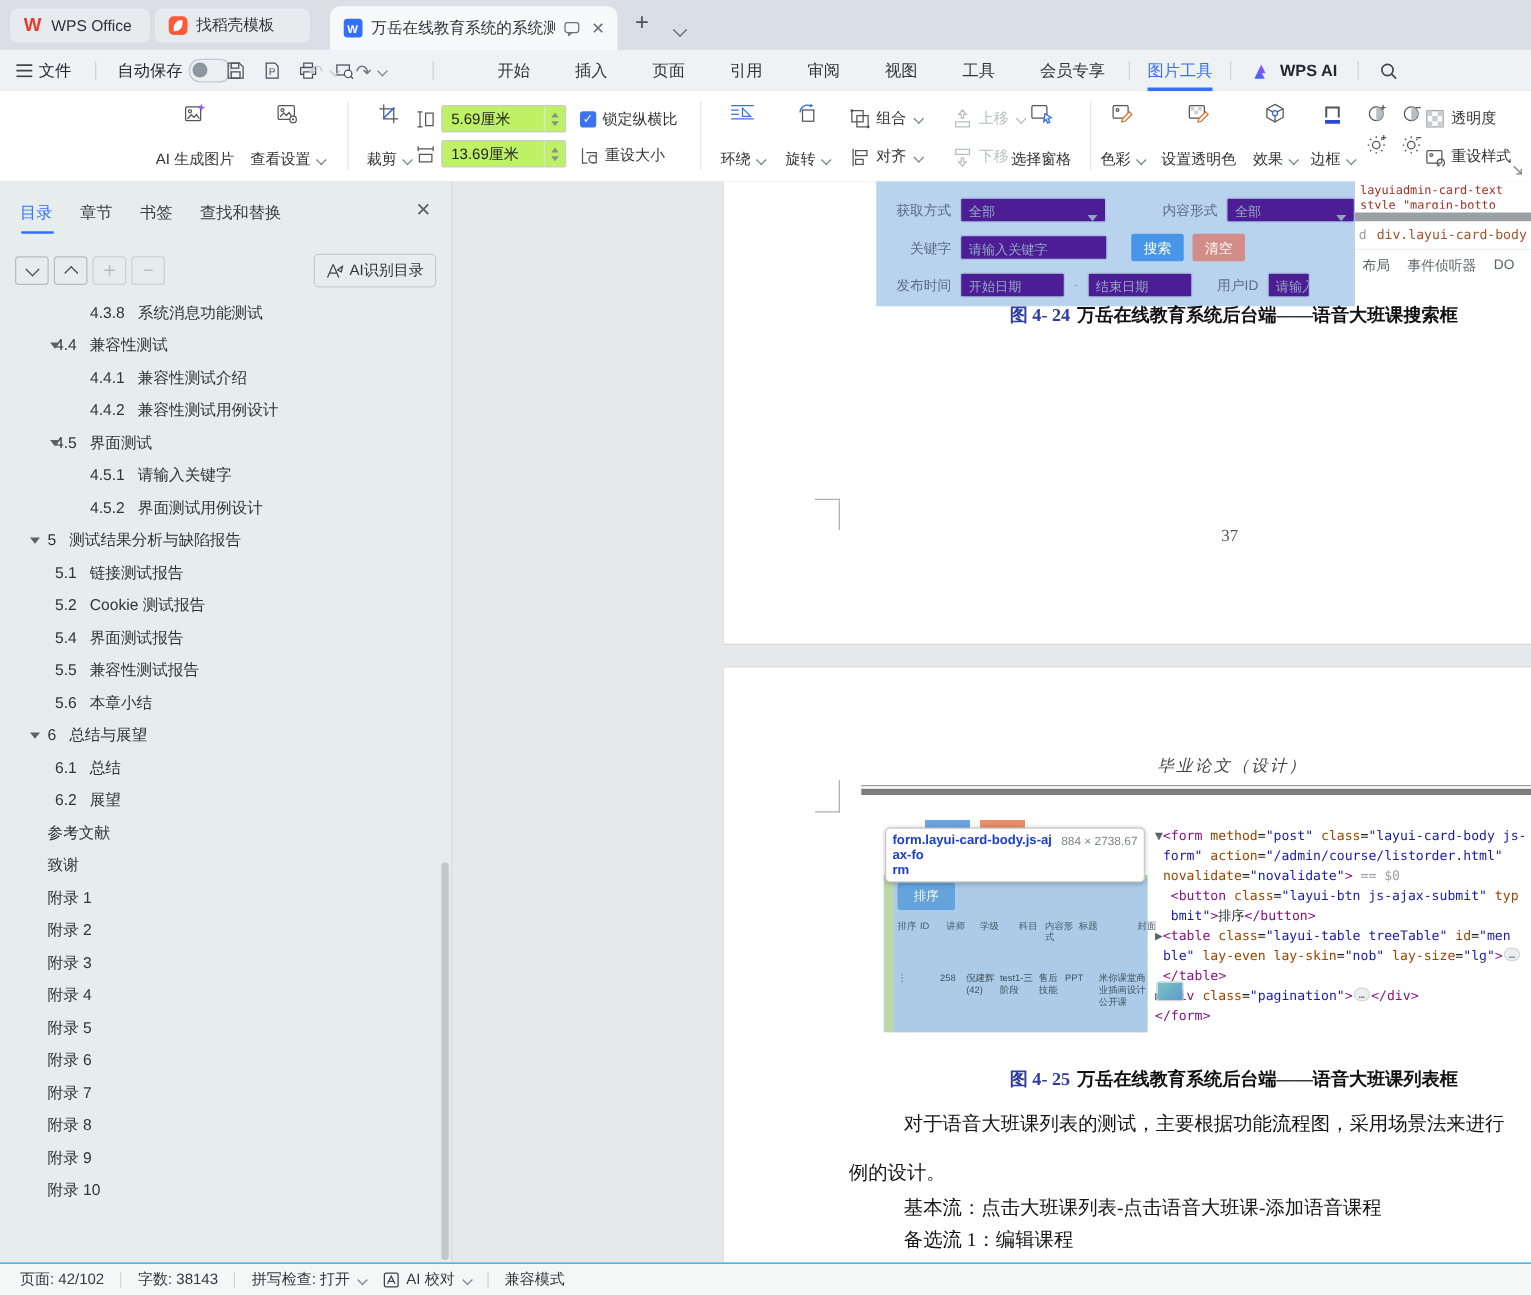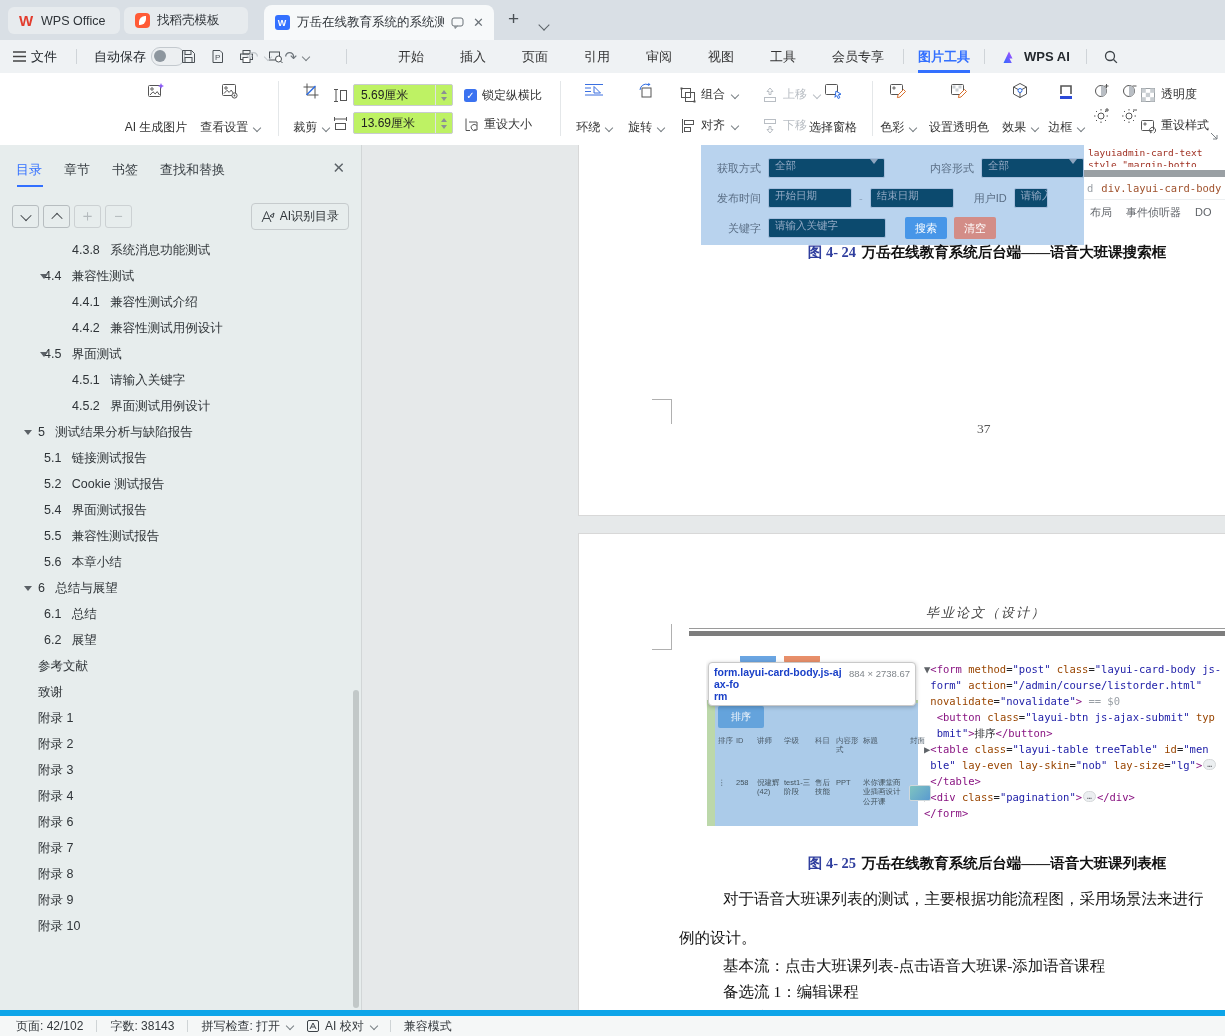--- a/index.html
+++ b/index.html
@@ -23,21 +23,21 @@
   .chev{display:inline-block;width:7px;height:7px;border-right:1.4px solid #5c6368;border-bottom:1.4px solid #5c6368;transform:rotate(45deg)}
   
   .menubar{position:absolute;left:0;top:40px;width:1225px;height:33px;background:#eff2f4;font-size:13px;}
   .mb-item{position:absolute;top:0;height:33px;display:flex;align-items:center;gap:5px;color:#24292e}
   .vdiv{position:absolute;top:9px;width:1px;height:15px;background:#cfd4d8}
   .toggle{width:32px;height:17px;border-radius:9px;background:#eceff1;border:1px solid #c3c9ce;position:relative}
   .toggle .knob{position:absolute;left:2px;top:1.5px;width:12px;height:12px;border-radius:50%;background:#8d969e}
   .qicon{width:17px;height:17px;display:flex;align-items:center;justify-content:center}
   .mcaret{display:inline-block;width:5px;height:5px;border-right:1.2px solid #7a8085;border-bottom:1.2px solid #7a8085;transform:rotate(45deg);margin-left:2px}
   .menus{position:absolute;left:398px;top:0;height:33px;display:flex;gap:36px;align-items:center}
-  .pic-tool{position:absolute;left:918px;top:0;height:33px;display:flex;align-items:center;color:#3370ff;font-weight:bold}
+  .pic-tool{position:absolute;left:918px;top:0;height:33px;display:flex;align-items:center;color:#3370ff;font-weight:normal}
   .pic-tool .bar{position:absolute;left:0;bottom:0;width:100%;height:3px;background:#3370ff}
   .undo{color:#c3c8cc;font-size:15px}.redo{color:#6f767c;font-size:15px}
   
   .ribbon{position:absolute;left:0;top:73px;width:1225px;height:72px;background:#fff;border-bottom:1px solid #e2e5e7;}
   .rg{position:absolute;top:0;height:70px}
   .rb-small{display:flex;align-items:center;gap:5px;font-size:12px;height:27px;white-space:nowrap}
   .rb-big{position:absolute;display:flex;flex-direction:column;align-items:center;justify-content:space-between;
           height:54px;top:9px;font-size:12px;white-space:nowrap}
   .rdiv{position:absolute;top:8px;width:1px;height:55px;background:#e4e7e9}
   .spin{width:100px;height:22px;border:1px solid #c9ccd0;border-radius:2px;background:#bef264;display:flex;align-items:center;box-sizing:border-box}
@@ -73,21 +73,21 @@
   .serif{font-family:"Liberation Serif",serif}
   .caption{position:absolute;left:407px;transform:translateX(-50%);white-space:nowrap;font-weight:bold;
            font-size:14.5px;font-family:"Liberation Serif",serif;color:#111}
   .caption .num{color:#2f3e9e;padding:0 2px}
   .corner{position:absolute;width:19px;height:24px}
   
   .shot1{position:absolute;left:122px;top:0;width:525px;height:100px;display:flex}
   .s1form{width:383px;background:#b9d3ee;box-sizing:border-box;padding:8px 0 0 10px;font-size:11px;color:#5a6e85}
   .s1row{display:flex;align-items:center;height:30px;gap:7px}
   .s1lab{width:50px;text-align:right;flex:0 0 auto;white-space:nowrap}
-  .s1sel,.s1inp{height:20px;background:#0c4a6e;border:1px solid #a5bedd;border-radius:2px;display:flex;align-items:flex-start;
+  .s1sel,.s1inp{height:20px;background:#4c1d95;border:1px solid #a5bedd;border-radius:2px;display:flex;align-items:flex-end;
            padding:0 6px;color:#93a9c4;box-sizing:border-box;font-size:10.5px;white-space:nowrap;overflow:hidden}
   .s1sel{justify-content:space-between}
   .s1caret{width:0;height:0;border-left:4px solid transparent;border-right:4px solid transparent;border-top:5px solid #8fa6c0}
   .s1btn{height:22px;border-radius:2px;color:#fff;font-size:11px;display:flex;align-items:center;justify-content:center;padding:0 10px}
   .s1dev{width:142px;background:#fff;font-family:"DejaVu Sans Mono",monospace;font-size:9.5px;overflow:hidden}
   .s1dev .cline{color:#a03123;white-space:nowrap;padding-left:4px;line-height:12px}
   .s1dev .hbar{height:7px;background:#9aa0a4;margin-top:3px}
   .s1crumbs{display:flex;gap:8px;align-items:center;height:22px;padding-left:3px;font-size:10.5px;white-space:nowrap}
   .s1tabs{display:flex;gap:14px;align-items:center;height:24px;padding-left:6px;font-size:11px;color:#5f6368;
           font-family:"Liberation Sans",sans-serif;border-top:1px solid #eceff1;white-space:nowrap}
@@ -113,21 +113,21 @@
            background:linear-gradient(135deg,#7fc4c0,#5a9bd0);flex:0 0 auto}
   .s2btn-part{position:absolute;top:0;width:36px;height:7px;border-radius:0 0 2px 2px}
   .s2right{width:308px;background:#fff;box-sizing:border-box;padding:5px 0 0 6px;
            font-family:"DejaVu Sans Mono",monospace;font-size:10.5px;line-height:16px;overflow:hidden}
   .code-line{white-space:pre}
   .tk-a{color:#5f6368}.tk-t{color:#881280}.tk-n{color:#994500}.tk-v{color:#1a1aa6}.tk-p{color:#202124}.tk-m{color:#9aa0a6}
   .tk-b{display:inline-block;background:#eceff1;color:#5f6368;border:1px solid #d5d8da;border-radius:6px;
         font-size:8px;line-height:9px;padding:0 3px;vertical-align:2px;margin:0 1px}
   .bodyline{position:absolute;white-space:nowrap;font-family:"Liberation Serif",serif;font-size:15.5px;color:#141414}
   
-  .statusbar{position:absolute;left:0;top:1010px;width:1225px;height:26px;background:#f5f7f7;border-top:6px solid #0ea5e9;
+  .statusbar{position:absolute;left:0;top:1010px;width:1225px;height:26px;background:#f5f7f7;border-top:1px solid #0ea5e9;
              display:flex;align-items:center;gap:13px;padding-left:16px;font-size:12px;color:#34393d;box-sizing:border-box}
   .sdiv{width:1px;height:12px;background:#cfd4d6}
   svg{display:block}
 </style>
 </head>
 <body>
 
 <div class="tabbar">
   <div class="tab inactive" style="left:8px;width:112px">
     <span class="tab-logo">
@@ -601,20 +601,21 @@
       <div class="toc-item lvl2"><span class="toc-text">5.6   本章小结</span></div>
       <div class="toc-item lvl1"><span class="toc-tri"></span><span class="toc-text">6   总结与展望</span></div>
       <div class="toc-item lvl2"><span class="toc-text">6.1   总结</span></div>
       <div class="toc-item lvl2"><span class="toc-text">6.2   展望</span></div>
       <div class="toc-item lvl1"><span class="toc-text">参考文献</span></div>
       <div class="toc-item lvl1"><span class="toc-text">致谢</span></div>
       <div class="toc-item lvl1"><span class="toc-text">附录 1</span></div>
       <div class="toc-item lvl1"><span class="toc-text">附录 2</span></div>
       <div class="toc-item lvl1"><span class="toc-text">附录 3</span></div>
       <div class="toc-item lvl1"><span class="toc-text">附录 4</span></div>
+      <div class="toc-item lvl1"><span class="toc-text">附录 5</span></div>
       <div class="toc-item lvl1"><span class="toc-text">附录 6</span></div>
       <div class="toc-item lvl1"><span class="toc-text">附录 7</span></div>
       <div class="toc-item lvl1"><span class="toc-text">附录 8</span></div>
       <div class="toc-item lvl1"><span class="toc-text">附录 9</span></div>
       <div class="toc-item lvl1"><span class="toc-text">附录 10</span></div>
     </div>
   <span class="sb-scroll"></span>
 </div>
 
 <div class="docarea">
@@ -629,32 +630,32 @@
             <span>全部</span>
               <span class="s1caret"></span>
           </span>
           <span class="s1lab" style="width:56px;margin-left:26px">内容形式</span>
           <span class="s1sel" style="width:104px">
             <span>全部</span>
               <span class="s1caret"></span>
           </span>
         </div>
         <div class="s1row">
+          <span class="s1lab">关键字</span>
+          <span class="s1inp" style="width:118px">请输入关键字</span>
+          <span class="s1btn" style="background:#4796e8;margin-left:12px">搜索</span>
+          <span class="s1btn" style="background:#d38d87">清空</span>
+        </div>
+        <div class="s1row">
           <span class="s1lab">发布时间</span>
           <span class="s1inp" style="width:84px">开始日期</span>
           <span style="color:#8fa6c0">-</span>
           <span class="s1inp" style="width:84px">结束日期</span>
           <span class="s1lab" style="width:40px;margin-left:6px">用户ID</span>
           <span class="s1inp" style="width:34px">请输入</span>
-        </div>
-        <div class="s1row">
-          <span class="s1lab">关键字</span>
-          <span class="s1inp" style="width:118px">请输入关键字</span>
-          <span class="s1btn" style="background:#4796e8;margin-left:12px">搜索</span>
-          <span class="s1btn" style="background:#d38d87">清空</span>
         </div>
       </div>
       <div class="s1dev">
         <div class="cline" style="margin-top:2px">layuiadmin-card-text</div>
         <div class="cline" style="height:8px;overflow:hidden">style "margin-botto</div>
         <div class="hbar"></div>
         <div class="s1crumbs">
           <span style="color:#9aa0a6">d</span>
           <span style="color:#a0522d">div.layui-card-body</span>
 
@@ -699,21 +700,21 @@
                 <div class="s2cell" style="width: 20px;">ID</div>
                 <div class="s2cell" style="width: 26px;">讲师</div>
                 <div class="s2cell" style="width: 30px;">学级</div>
                 <div class="s2cell" style="width: 20px;">科目</div>
                 <div class="s2cell" style="width: 26px;">内容形式</div>
                 <div class="s2cell" style="width: 46px;">标题</div>
                 <div class="s2cell" style="width: 20px;">封面</div>
               </div>
             <div class="s2row">
                 <div class="s2cell" style="width: 17px;">⋮</div>
-                <div class="s2cell" style="width: 20px;">258</div>
+                <div class="s2cell" style="width: 20px; margin-left: 16px;">258</div>
                 <div class="s2cell" style="width: 26px;">倪建辉(42)</div>
                 <div class="s2cell" style="width: 30px;">test1-三阶段</div>
                 <div class="s2cell" style="width: 20px;">售后技能</div>
                 <div class="s2cell" style="width: 26px;">PPT</div>
                 <div class="s2cell" style="width: 46px;">米你课堂商业插画设计公开课</div>
                 <div class="s2thumb"></div>
               </div>
           </div>
         </div>
       </div>

